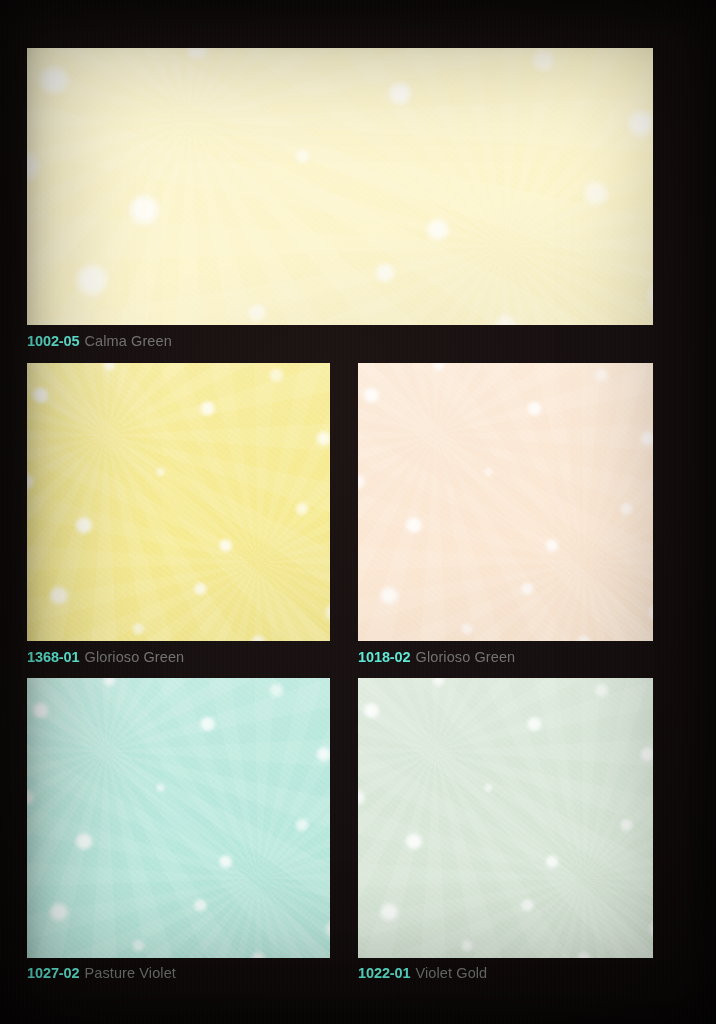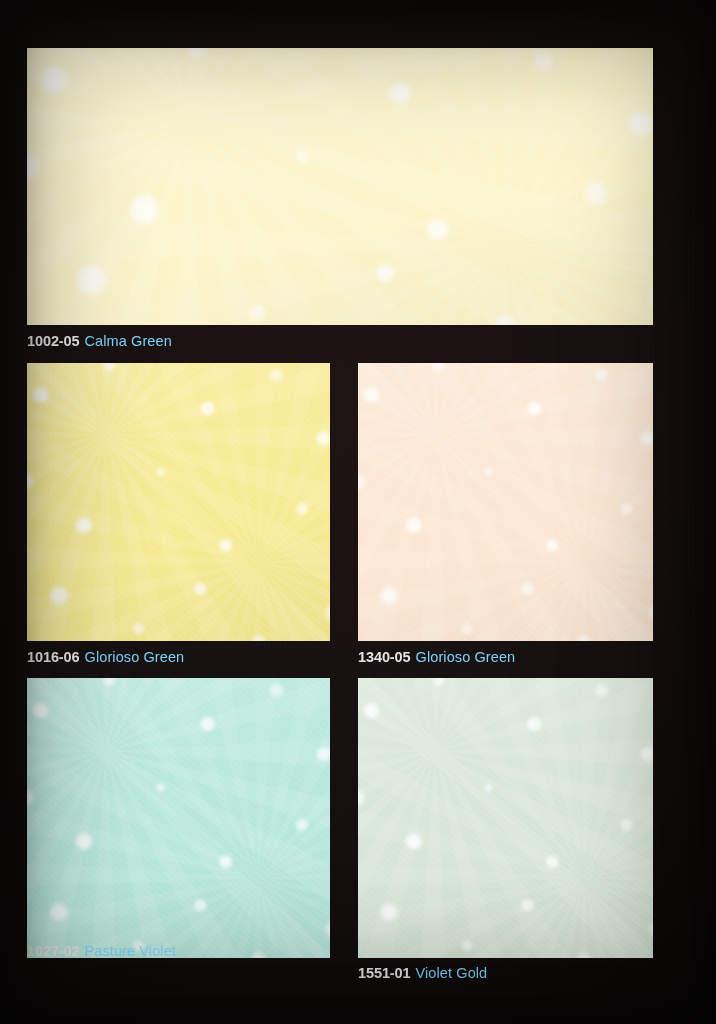--- a/index.html
+++ b/index.html
@@ -115,60 +115,60 @@
   
   .caption {
     position: absolute;
     white-space: nowrap;
     font-size: 14.5px;
     letter-spacing: .1px;
     line-height: 1;
   }
   .caption .code {
     font-weight: bold;
-    color: #e5e5e5;
+    color: #5eead4;
     letter-spacing: -0.1px;
   }
   .caption .cname {
     font-weight: normal;
-    color: #7dd3fc;
+    color: #737373;
     margin-left: 5px;
   }
 </style>
 </head>
 <body>
 
 <div class="page"></div>
 
 <div id="swatch-layer">
     <div class="swatch" style="left: 27px; top: 48px; width: 626px; height: 277px;">
       <div class="paint" style="background: rgb(252, 244, 201);">
         <div class="sheen"></div>
       </div>
     </div>
     <div class="caption" style="left: 27px; top: 334px;"><span class="code">1002-05</span><span class="cname">Calma Green</span></div>
     <div class="swatch" style="left: 27px; top: 363px; width: 303px; height: 278px;">
       <div class="paint" style="background: rgb(246, 234, 144);">
         <div class="sheen"></div>
       </div>
     </div>
-    <div class="caption" style="left: 27px; top: 650px;"><span class="code">1016-06</span><span class="cname">Glorioso Green</span></div>
+    <div class="caption" style="left: 27px; top: 650px;"><span class="code">1368-01</span><span class="cname">Glorioso Green</span></div>
     <div class="swatch" style="left: 358px; top: 363px; width: 295px; height: 278px;">
       <div class="paint" style="background: rgb(251, 230, 209);">
         <div class="sheen"></div>
       </div>
     </div>
-    <div class="caption" style="left: 358px; top: 650px;"><span class="code">1340-05</span><span class="cname">Glorioso Green</span></div>
+    <div class="caption" style="left: 358px; top: 650px;"><span class="code">1018-02</span><span class="cname">Glorioso Green</span></div>
     <div class="swatch" style="left: 27px; top: 678px; width: 303px; height: 280px;">
       <div class="paint" style="background: rgb(182, 231, 219);">
         <div class="sheen"></div>
       </div>
     </div>
-    <div class="caption" style="left: 27px; top: 944px;"><span class="code">1027-02</span><span class="cname">Pasture Violet</span></div>
+    <div class="caption" style="left: 27px; top: 966px;"><span class="code">1027-02</span><span class="cname">Pasture Violet</span></div>
     <div class="swatch" style="left: 358px; top: 678px; width: 295px; height: 280px;">
       <div class="paint" style="background: rgb(214, 229, 213);">
         <div class="sheen"></div>
       </div>
     </div>
-    <div class="caption" style="left: 358px; top: 966px;"><span class="code">1551-01</span><span class="cname">Violet Gold</span></div>
+    <div class="caption" style="left: 358px; top: 966px;"><span class="code">1022-01</span><span class="cname">Violet Gold</span></div>
   </div>
 
 <div class="vignette"></div>
 
 </body></html>

